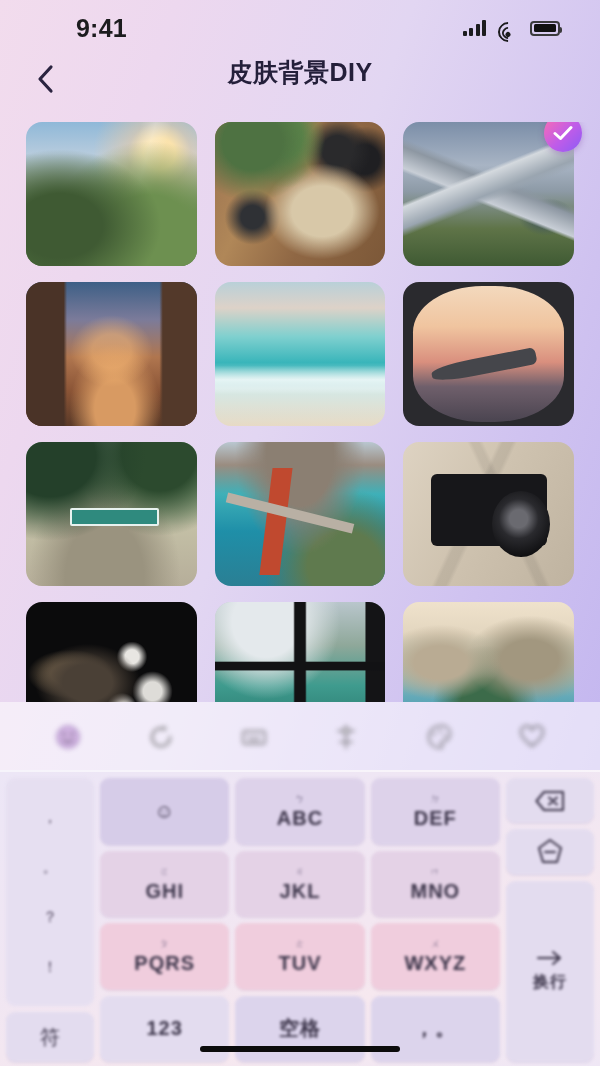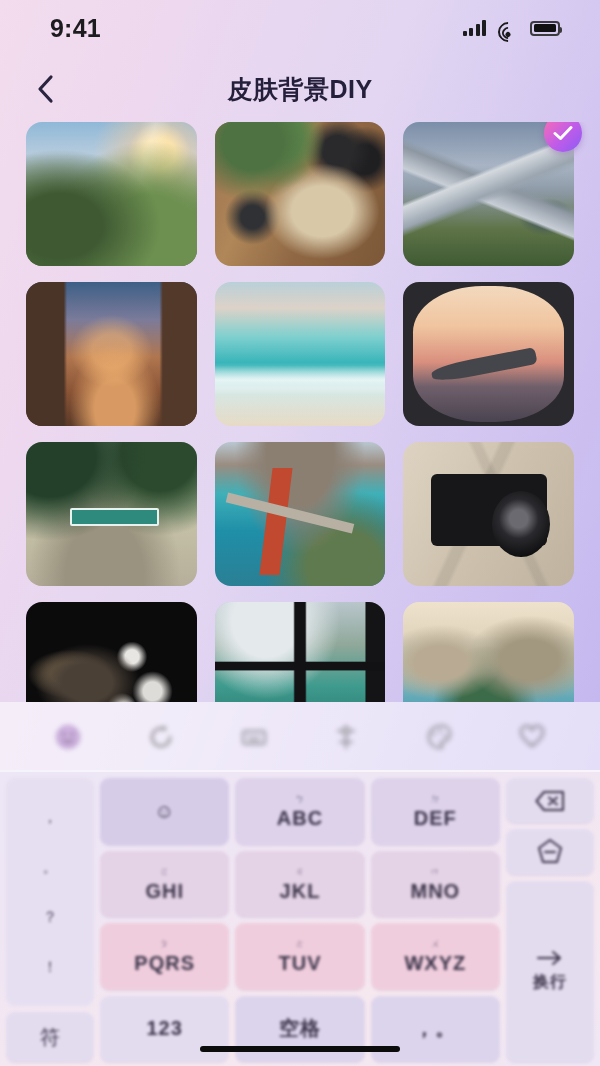--- a/index.html
+++ b/index.html
@@ -6,21 +6,21 @@
   html, body { width:600px; height:1066px; overflow:hidden; }
   body {
     font-family: "Liberation Sans", "DejaVu Sans", sans-serif;
     background: linear-gradient(110deg, #f2dced 0%, #edd8ef 18%, #e2d6f2 42%, #cfc2f0 70%, #bdb0ef 100%);
     position:relative;
   }
 
   
   .statusbar {
     height:56px; display:flex; align-items:center;
-    justify-content:space-between; padding:0 40px 0 50px;
+    justify-content:space-between; padding:0 40px 0 50px;margin-left:26px;
   }
   .sb-time { font-size:25px; font-weight:600; color:#1c1c1e; letter-spacing:.2px; }
   .sb-right { display:flex; align-items:center; gap:11px; }
   .ic-signal { display:flex; align-items:flex-end; gap:2.5px; height:16px; }
   .ic-signal i { width:4px; background:#1c1c1e; border-radius:1px; display:block; }
   .ic-signal i:nth-child(1){height:5px;} .ic-signal i:nth-child(2){height:8px;}
   .ic-signal i:nth-child(3){height:12px;} .ic-signal i:nth-child(4){height:16px;}
   .ic-wifi { width:22px; height:16px; position:relative; }
   .ic-wifi b {
     position:absolute; left:50%; transform:translateX(-50%) rotate(-45deg);
@@ -30,21 +30,21 @@
   .ic-wifi b:nth-child(1){ width:20px; height:20px; top:2px; }
   .ic-wifi b:nth-child(2){ width:12px; height:12px; top:7px; }
   .ic-wifi b:nth-child(3){ width:5px; height:5px; top:11.5px; background:#1c1c1e; border-color:#1c1c1e; }
   .ic-batt { width:30px; height:15px; border:2px solid #3a3a3c; border-radius:4px; position:relative; padding:1.5px; }
   .ic-batt span { display:block; height:100%; width:96%; background:#111; border-radius:1.5px; }
   .ic-batt::after { content:""; position:absolute; right:-4px; top:4px; width:2.5px; height:6px;
     background:#3a3a3c; border-radius:0 2px 2px 0; }
 
   
   .navbar {
-    height:66px; display:flex; align-items:center;
+    height:66px; display:flex; 
     padding:0 24px 0 22px; position:relative;
   }
   .nav-back {
     width:46px; height:46px; display:flex; align-items:center; justify-content:center;
     cursor:pointer;
   }
   .nav-back svg { display:block; }
   .nav-title {
     position:absolute; left:0; right:0; text-align:center;
     font-size:25px; font-weight:700; color:#241f3a; letter-spacing:.5px;

